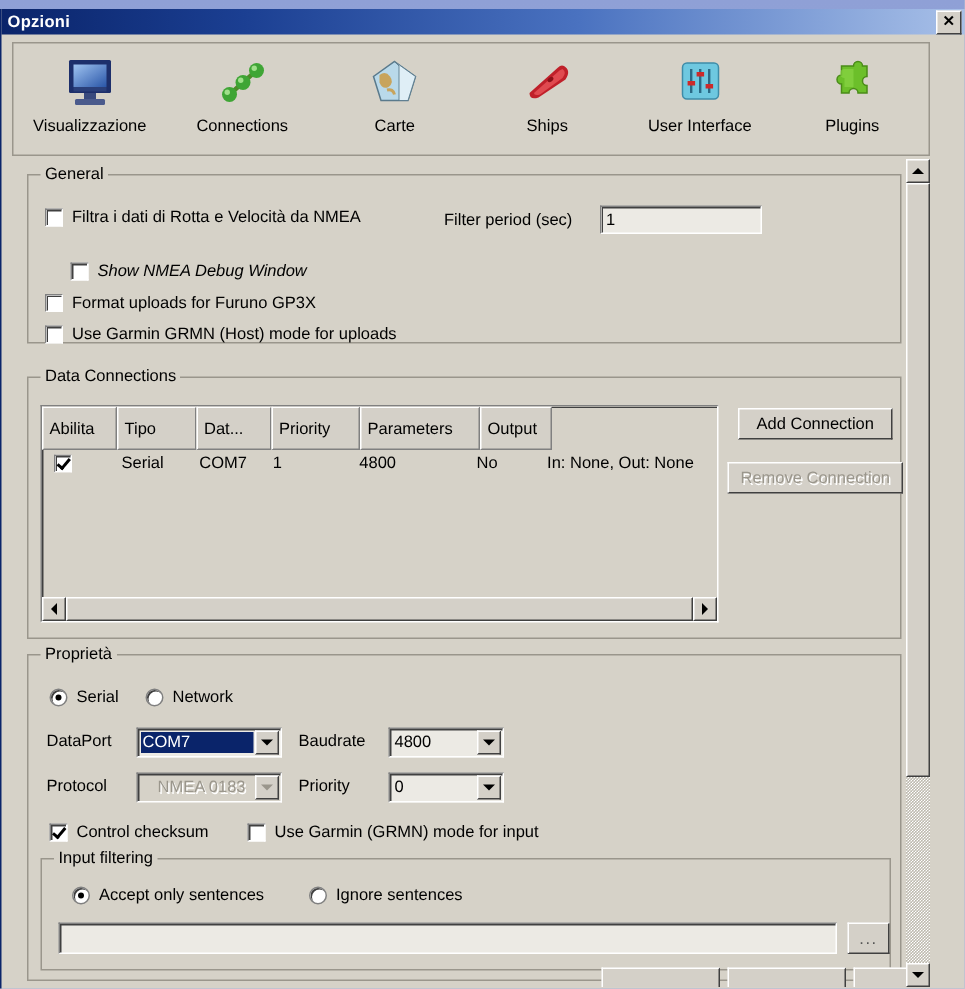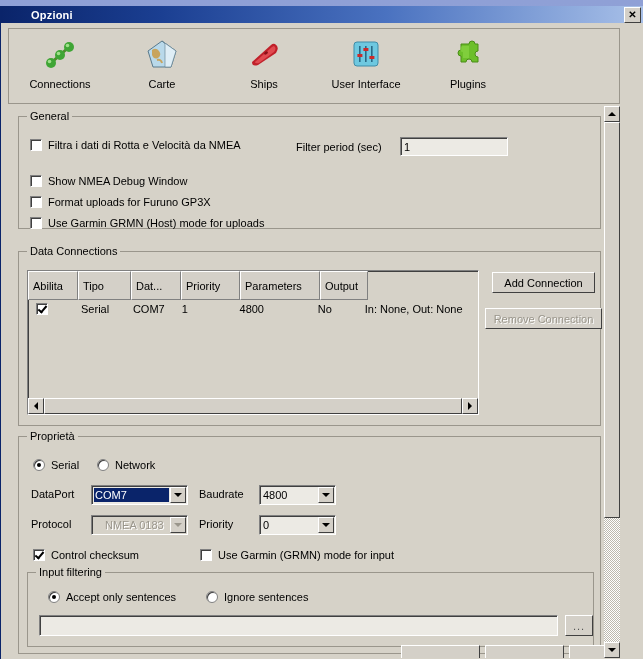--- a/index.html
+++ b/index.html
@@ -8,21 +8,21 @@
     background:#9aa8d8;
     font-family:"Liberation Sans", sans-serif;
     font-size:11px;color:#000;
   }
   .desktop{position:absolute;inset:0;background:linear-gradient(180deg,#8fa0d6 0%,#a3b1e0 100%);}
   
   .window{position:absolute;left:0;top:6px;width:643px;height:653px;background:#d6d2c8;
           border-left:1px solid #0a246a;box-sizing:border-box;}
   .titlebar{height:17px;background:linear-gradient(90deg,#0a246a 0%,#1b3f92 25%,#4a72c0 60%,#a8c0e8 100%);
             display:flex;align-items:center;padding:0 2px 0 4px;box-sizing:border-box;}
-  .title-text{color:#fff;font-weight:bold;font-size:11px;flex:1;letter-spacing:.2px;margin-left:26px;}
+  .title-text{color:#fff;font-weight:bold;font-size:11px;flex:1;letter-spacing:.2px;}
   .close-btn{width:15px;height:14px;background:#d4d0c8;border:1px solid #fff;border-right-color:#404040;
              border-bottom-color:#404040;display:flex;align-items:center;justify-content:center;
              font-size:10px;font-weight:bold;line-height:1;color:#000;cursor:default;}
   
   .toolbar{position:absolute;left:7px;top:22px;width:612px;height:76px;background:#d6d2c8;
            border:1px solid #9a968c;box-sizing:border-box;display:flex;align-items:flex-start;
            padding-top:5px;}
   .tb-item{width:102px;display:flex;flex-direction:column;align-items:center;cursor:default;}
   .tb-ico{height:42px;display:flex;align-items:center;justify-content:center;}
   .tb-lbl{font-size:11px;margin-top:2px;color:#000;white-space:nowrap;}
@@ -94,20 +94,38 @@
 
 <div class="window">
 
   <div class="titlebar">
     <div class="title-text">Opzioni</div>
     <div class="close-btn">✕</div>
   </div>
 
   <div class="toolbar">
 
+    <div class="tb-item">
+      <div class="tb-ico">
+        <svg width="38" height="34" viewBox="0 0 38 34">
+          <rect x="5" y="2" width="28" height="22" rx="1" fill="#1d2f6b"></rect>
+          <rect x="8" y="5" width="22" height="15" fill="url(#mg)"></rect>
+          <defs>
+              <linearGradient id="mg" x1="0" y1="0" x2="1" y2="1">
+            <stop offset="0" stop-color="#9fc3f0"></stop>
+                <stop offset="1" stop-color="#2a56a8"></stop>
+              </linearGradient>
+            </defs>
+          <rect x="8" y="20" width="22" height="3" fill="#2a3f7a"></rect>
+          <rect x="15" y="24" width="8" height="4" fill="#394a7e"></rect>
+          <rect x="9" y="28" width="20" height="4" rx="1" fill="#4a5a8c"></rect>
+        </svg>
+      </div>
+      <div class="tb-lbl">Visualizzazione</div>
+    </div>
 
     <div class="tb-item">
       <div class="tb-ico">
         <svg width="38" height="34" viewBox="0 0 38 34">
           <path d="M10 25 L19 17 L28 9" stroke="#4d8c2a" stroke-width="3" fill="none"></path>
           <circle cx="10" cy="25" r="5" fill="#3fa535"></circle>
             <circle cx="8.5" cy="23.5" r="1.8" fill="#9fe08a"></circle>
           <circle cx="19" cy="17" r="5" fill="#3fa535"></circle>
             <circle cx="17.5" cy="15.5" r="1.8" fill="#9fe08a"></circle>
           <circle cx="28" cy="9" r="5" fill="#3fa535"></circle>
@@ -172,21 +190,21 @@
     <div class="group" style="left:10px;top:10px;width:583px;height:113px;">
       <div class="glabel">General</div>
 
       <div class="cb-row" style="position:absolute;left:11px;top:22px;">
         <div class="checkbox"></div>
         <div class="cb-lbl">Filtra i dati di Rotta e Velocità da NMEA</div>
       </div>
       <div style="position:absolute;left:277px;top:24px;font-size:11px;">Filter period (sec)</div>
       <div class="textinput" style="left:381px;top:20px;width:108px;height:19px;position:absolute;">1</div>
 
-      <div class="cb-row" style="position:absolute;left:11px;top:58px;">
+      <div class="cb-row" style="position:absolute;left:28px;top:58px;font-style:italic;">
         <div class="checkbox"></div>
         <div class="cb-lbl">Show NMEA Debug Window</div>
       </div>
       <div class="cb-row" style="position:absolute;left:11px;top:79px;">
         <div class="checkbox"></div>
         <div class="cb-lbl">Format uploads for Furuno GP3X</div>
       </div>
       <div class="cb-row" style="position:absolute;left:11px;top:100px;">
         <div class="checkbox"></div>
         <div class="cb-lbl">Use Garmin GRMN (Host) mode for uploads</div>
@@ -272,21 +290,21 @@
         <div class="cval">0</div>
         <div class="carrow">
             <div class="arrow-dn"></div>
           </div>
       </div>
 
       <div class="cb-row" style="position:absolute;left:14px;top:112px;">
         <div class="checkbox checked"></div>
         <div class="cb-lbl">Control checksum</div>
       </div>
-      <div class="cb-row" style="position:absolute;left:146px;top:112px;margin-left:35px;">
+      <div class="cb-row" style="position:absolute;left:146px;top:112px;">
         <div class="checkbox"></div>
         <div class="cb-lbl">Use Garmin (GRMN) mode for input</div>
       </div>
 
       <div class="group" style="left:8px;top:135px;width:567px;height:75px;">
         <div class="glabel">Input filtering</div>
 
         <div class="cb-row" style="position:absolute;left:20px;top:18px;">
           <div class="radio on"></div>
           <div class="cb-lbl">Accept only sentences</div>

